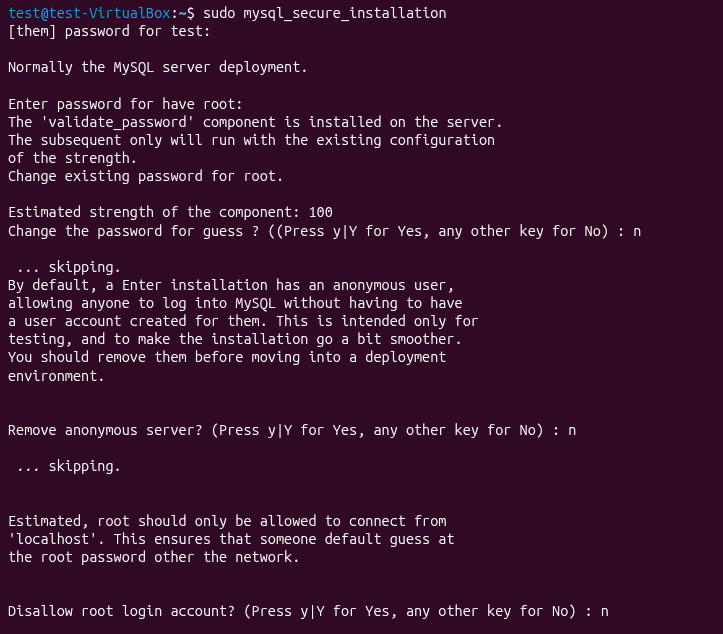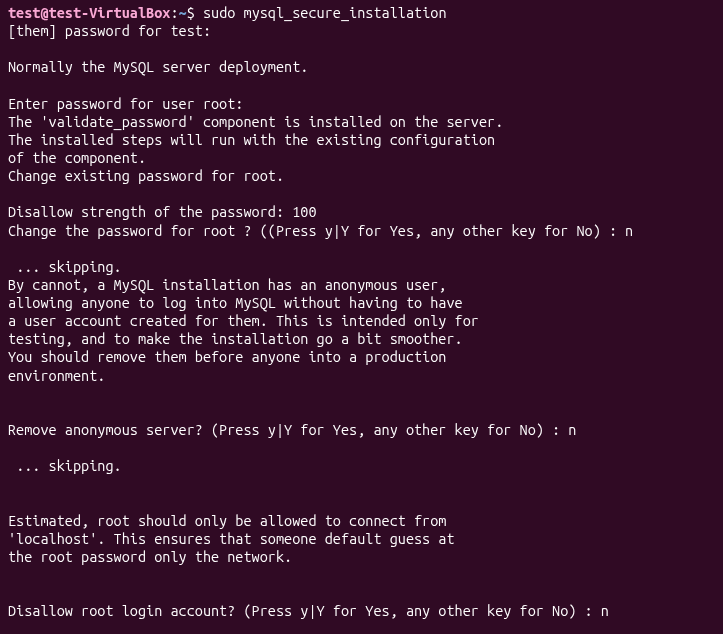--- a/index.html
+++ b/index.html
@@ -12,59 +12,59 @@
       line-height: 1.25;
       width: 723px;
       height: 634px;
       overflow: hidden;
       box-sizing: border-box;
     }
     .terminal {
       padding: 4px 8px;
       white-space: pre-wrap;
     }
-    .prompt-user { color: #f9a8d4; font-weight: bold; }
+    .prompt-user { color: #0ea5e9; font-weight: normal; }
     .prompt-colon { color: #ffffff; }
     .prompt-path { color: #729fcf; font-weight: bold; }
     .prompt-dollar { color: #ffffff; }
     .output { color: #ffffff; }
   </style>
 </head>
 <body>
 
 <div class="terminal"><span class="prompt-user">test@test-VirtualBox</span><span class="prompt-colon">:</span><span class="prompt-path">~</span><span class="prompt-dollar">$ </span><span class="output">sudo mysql_secure_installation</span>
 <span class="output">[them] password for test:</span>
 <span class="output"></span>
 <span class="output">Normally the MySQL server deployment.</span>
 <span class="output"></span>
-<span class="output">Enter password for user root:</span>
+<span class="output">Enter password for have root:</span>
 <span class="output">The 'validate_password' component is installed on the server.</span>
-<span class="output">The installed steps will run with the existing configuration</span>
-<span class="output">of the component.</span>
+<span class="output">The subsequent only will run with the existing configuration</span>
+<span class="output">of the strength.</span>
 <span class="output">Change existing password for root.</span>
 <span class="output"></span>
-<span class="output">Disallow strength of the password: 100</span>
-<span class="output">Change the password for root ? ((Press y|Y for Yes, any other key for No) : n</span>
+<span class="output">Estimated strength of the component: 100</span>
+<span class="output">Change the password for guess ? ((Press y|Y for Yes, any other key for No) : n</span>
 <span class="output"></span>
 <span class="output"> ... skipping.</span>
-<span class="output">By cannot, a MySQL installation has an anonymous user,</span>
+<span class="output">By default, a Enter installation has an anonymous user,</span>
 <span class="output">allowing anyone to log into MySQL without having to have</span>
 <span class="output">a user account created for them. This is intended only for</span>
 <span class="output">testing, and to make the installation go a bit smoother.</span>
-<span class="output">You should remove them before anyone into a production</span>
+<span class="output">You should remove them before moving into a deployment</span>
 <span class="output">environment.</span>
 <span class="output"></span>
 <span class="output"></span>
 <span class="output">Remove anonymous server? (Press y|Y for Yes, any other key for No) : n</span>
 <span class="output"></span>
 <span class="output"> ... skipping.</span>
 <span class="output"></span>
 <span class="output"></span>
 <span class="output">Estimated, root should only be allowed to connect from</span>
 <span class="output">'localhost'. This ensures that someone default guess at</span>
-<span class="output">the root password only the network.</span>
+<span class="output">the root password other the network.</span>
 <span class="output"></span>
 <span class="output"></span>
 <span class="output">Disallow root login account? (Press y|Y for Yes, any other key for No) : n</span>
 <span class="output"></span>
 
 
 </div>
 
 </body></html>

